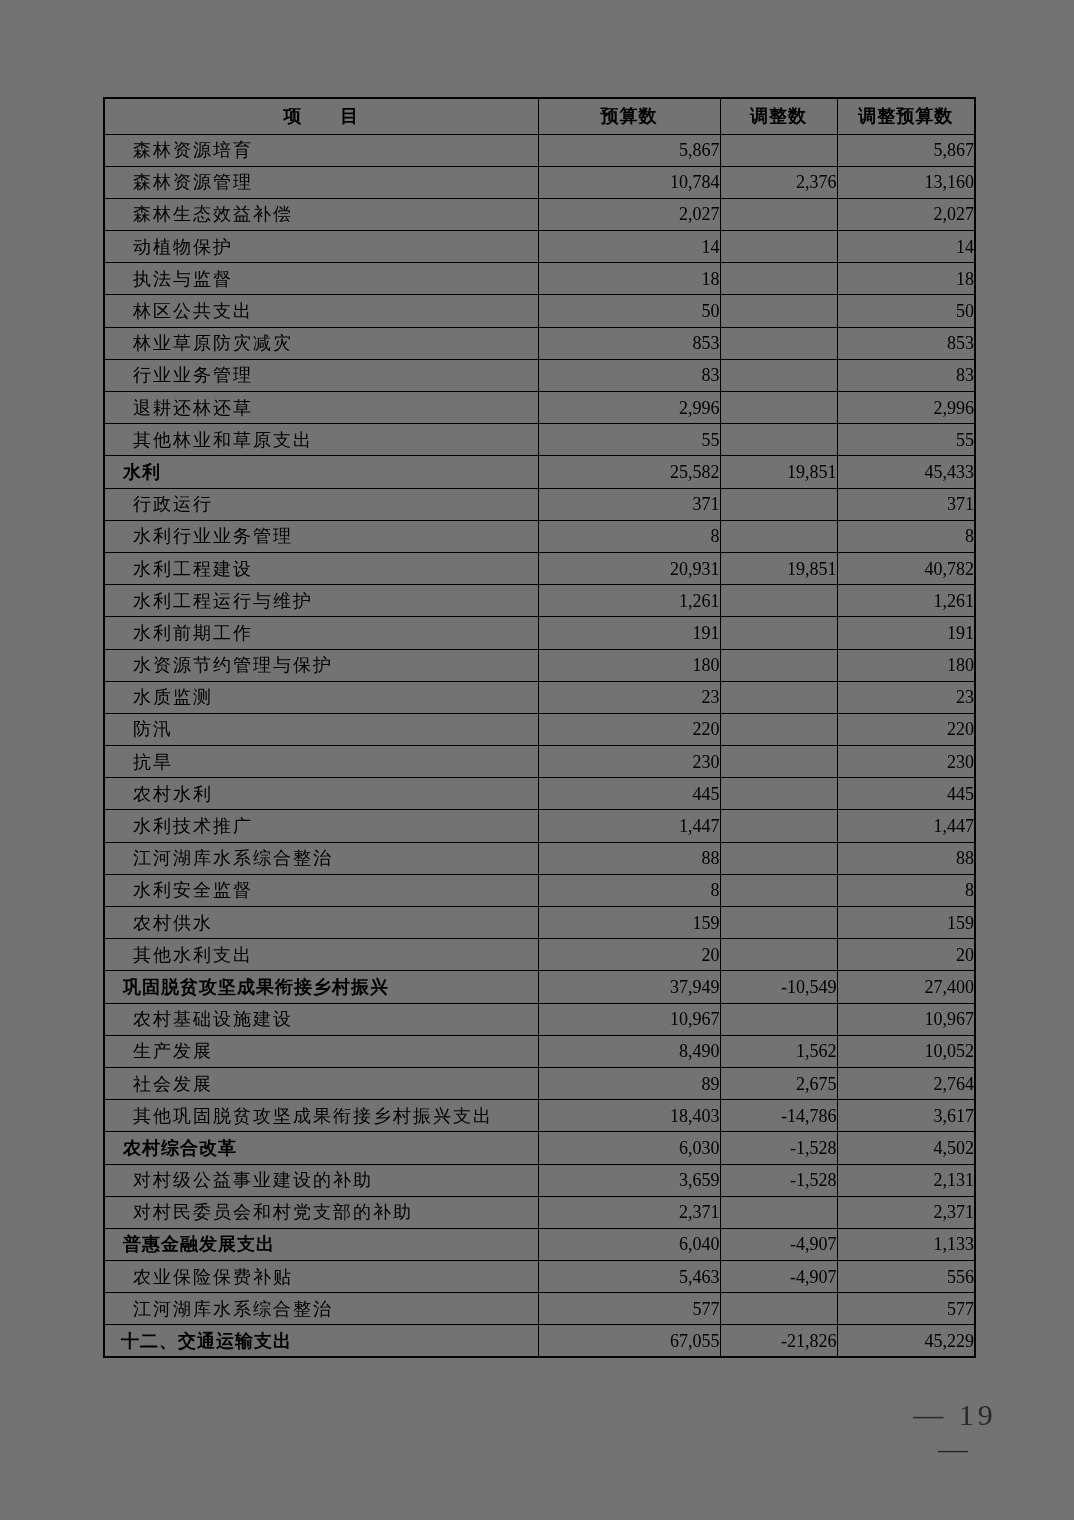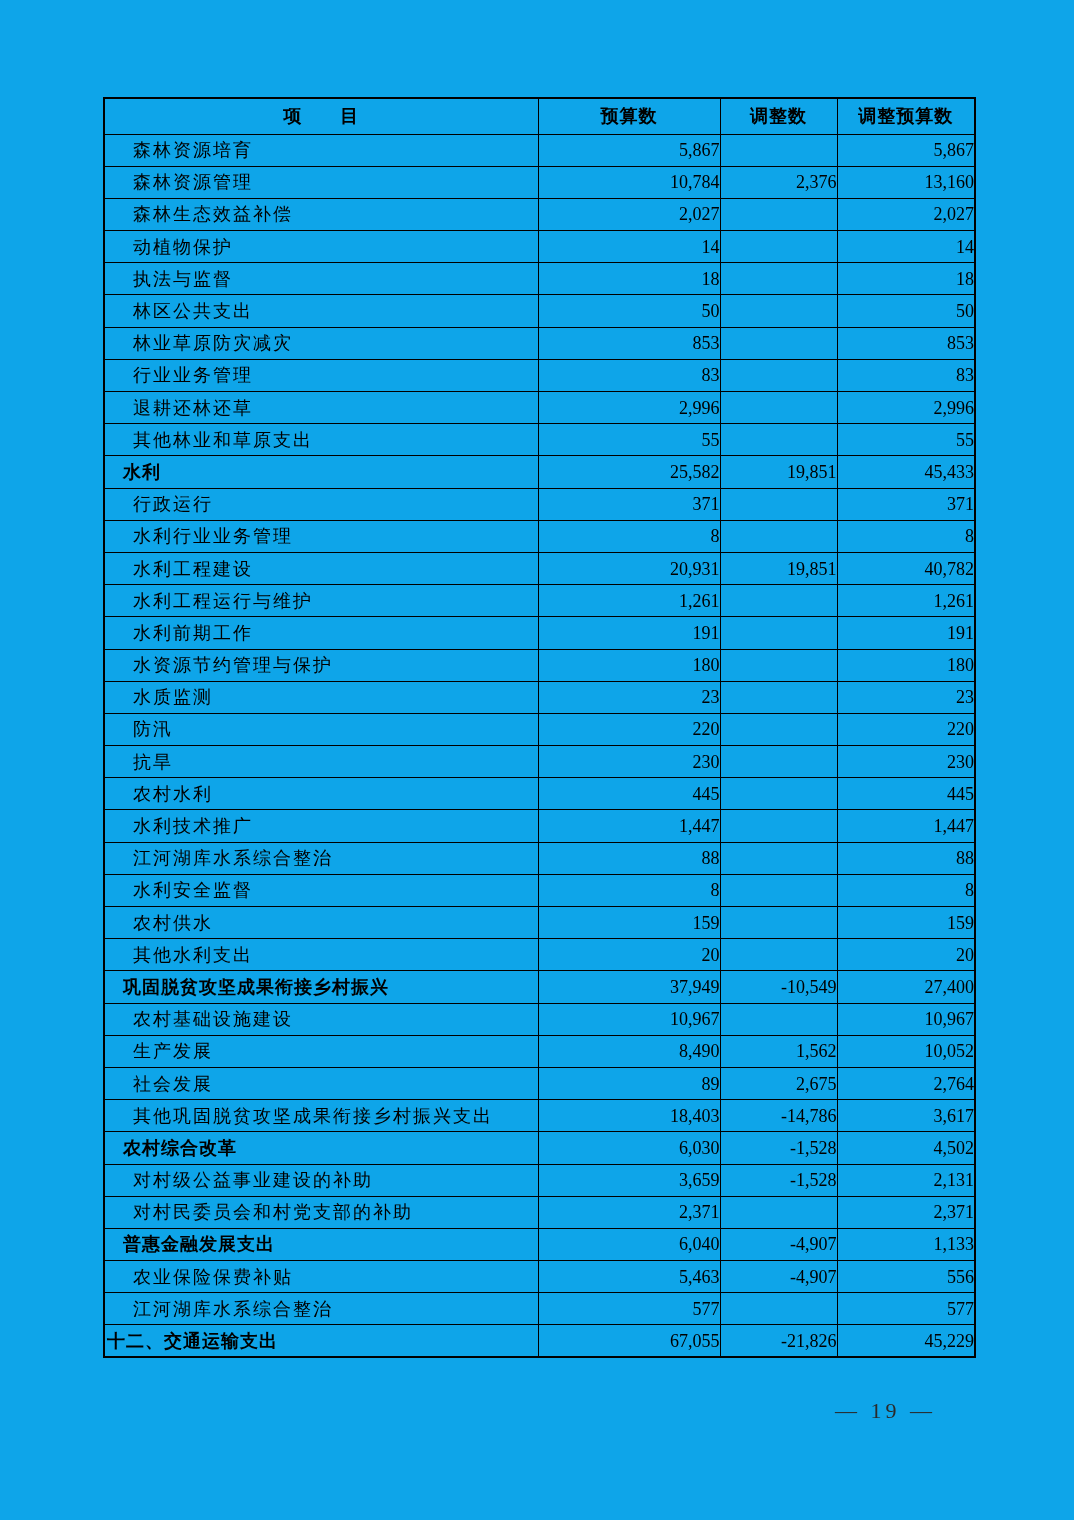--- a/index.html
+++ b/index.html
@@ -4,21 +4,21 @@
 <style>
   html, body {
     margin: 0;
     padding: 0;
     background: #ffffff;
   }
   .page {
     position: relative;
     width: 1074px;
     height: 1520px;
-    background: #0ea5e9;
+    background: #737373;
     font-family: "Liberation Serif", "DejaVu Serif", serif;
     color: #000000;
   }
   table.budget {
     position: absolute;
     left: 103px;
     top: 97px;
     width: 871px;
     border-collapse: collapse;
     table-layout: fixed;
@@ -48,31 +48,31 @@
   td.col-item {
     text-align: left;
     letter-spacing: 2px;
   }
   td.col-num {
     text-align: right;
     padding-right: 4px;
     letter-spacing: 0;
     font-size: 19px;
   }
-  tr.level-0 td.col-item { padding-left: 2px; }
+  tr.level-0 td.col-item { padding-left: 16px; }
   tr.level-1 td.col-item { padding-left: 18px; }
   tr.level-2 td.col-item { padding-left: 28px; }
   tr.bold td.col-item { font-weight: bold; letter-spacing: 1px; }
   .page-number {
     position: absolute;
     top: 1398px;
-    left: 816px;
+    left: 895px;
     width: 120px;
-    text-align: right;
-    font-size: 22px;
+    text-align: center;
+    font-size: 30px;
     color: #2a2a2a;
     letter-spacing: 4px;
   }
 </style>
 </head>
 <body>
 
 <div class="page">
 
   <table class="budget">

